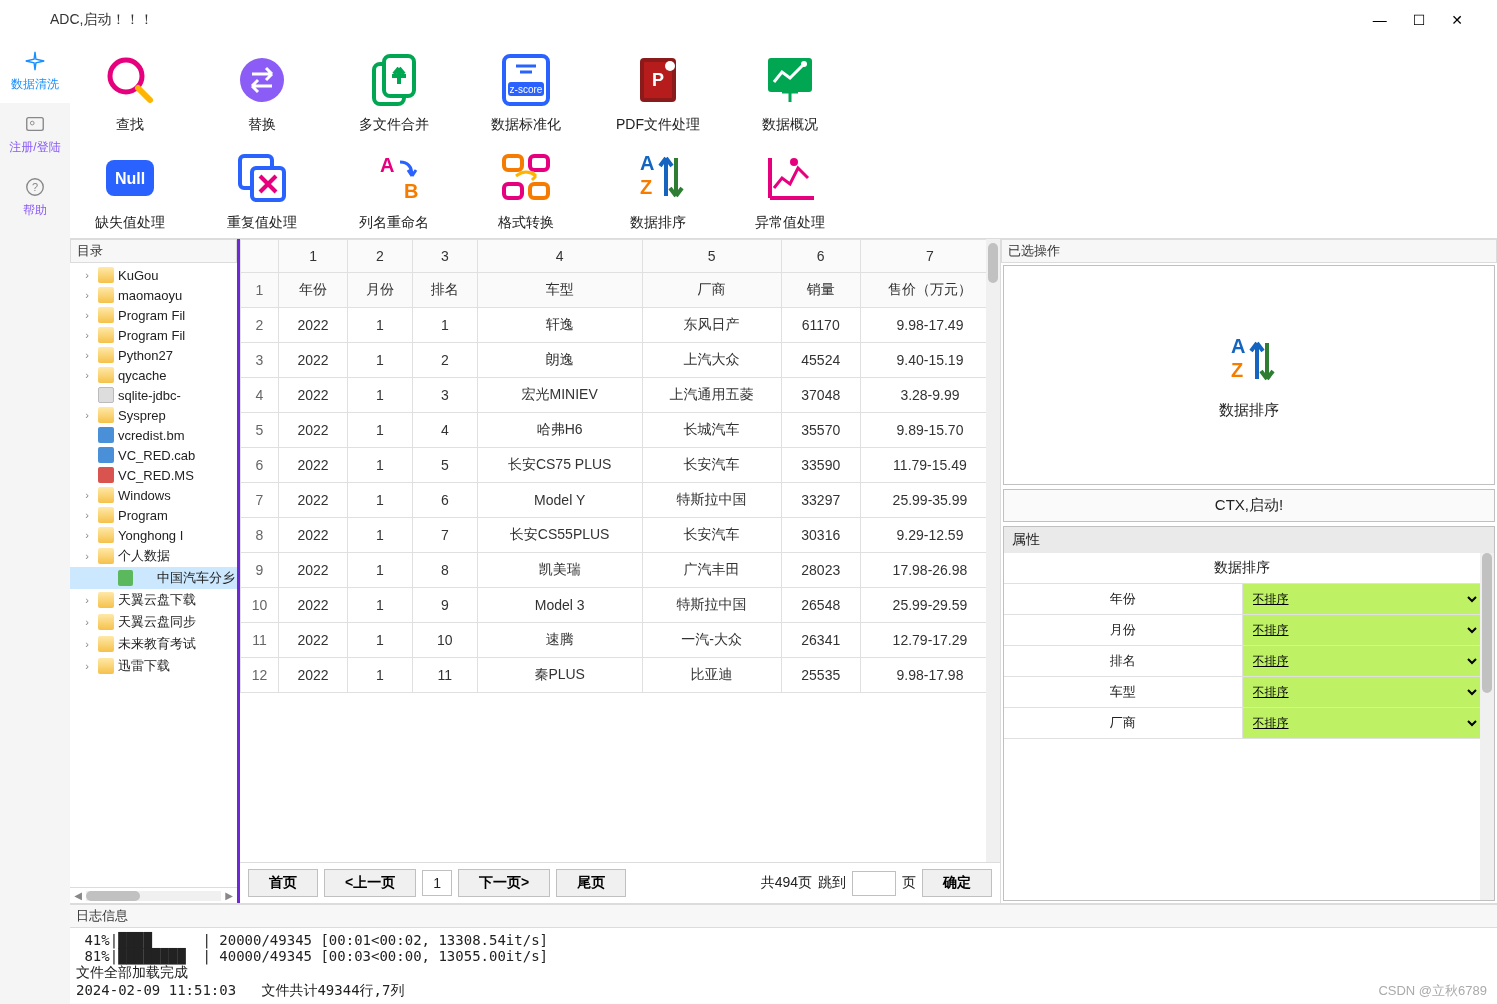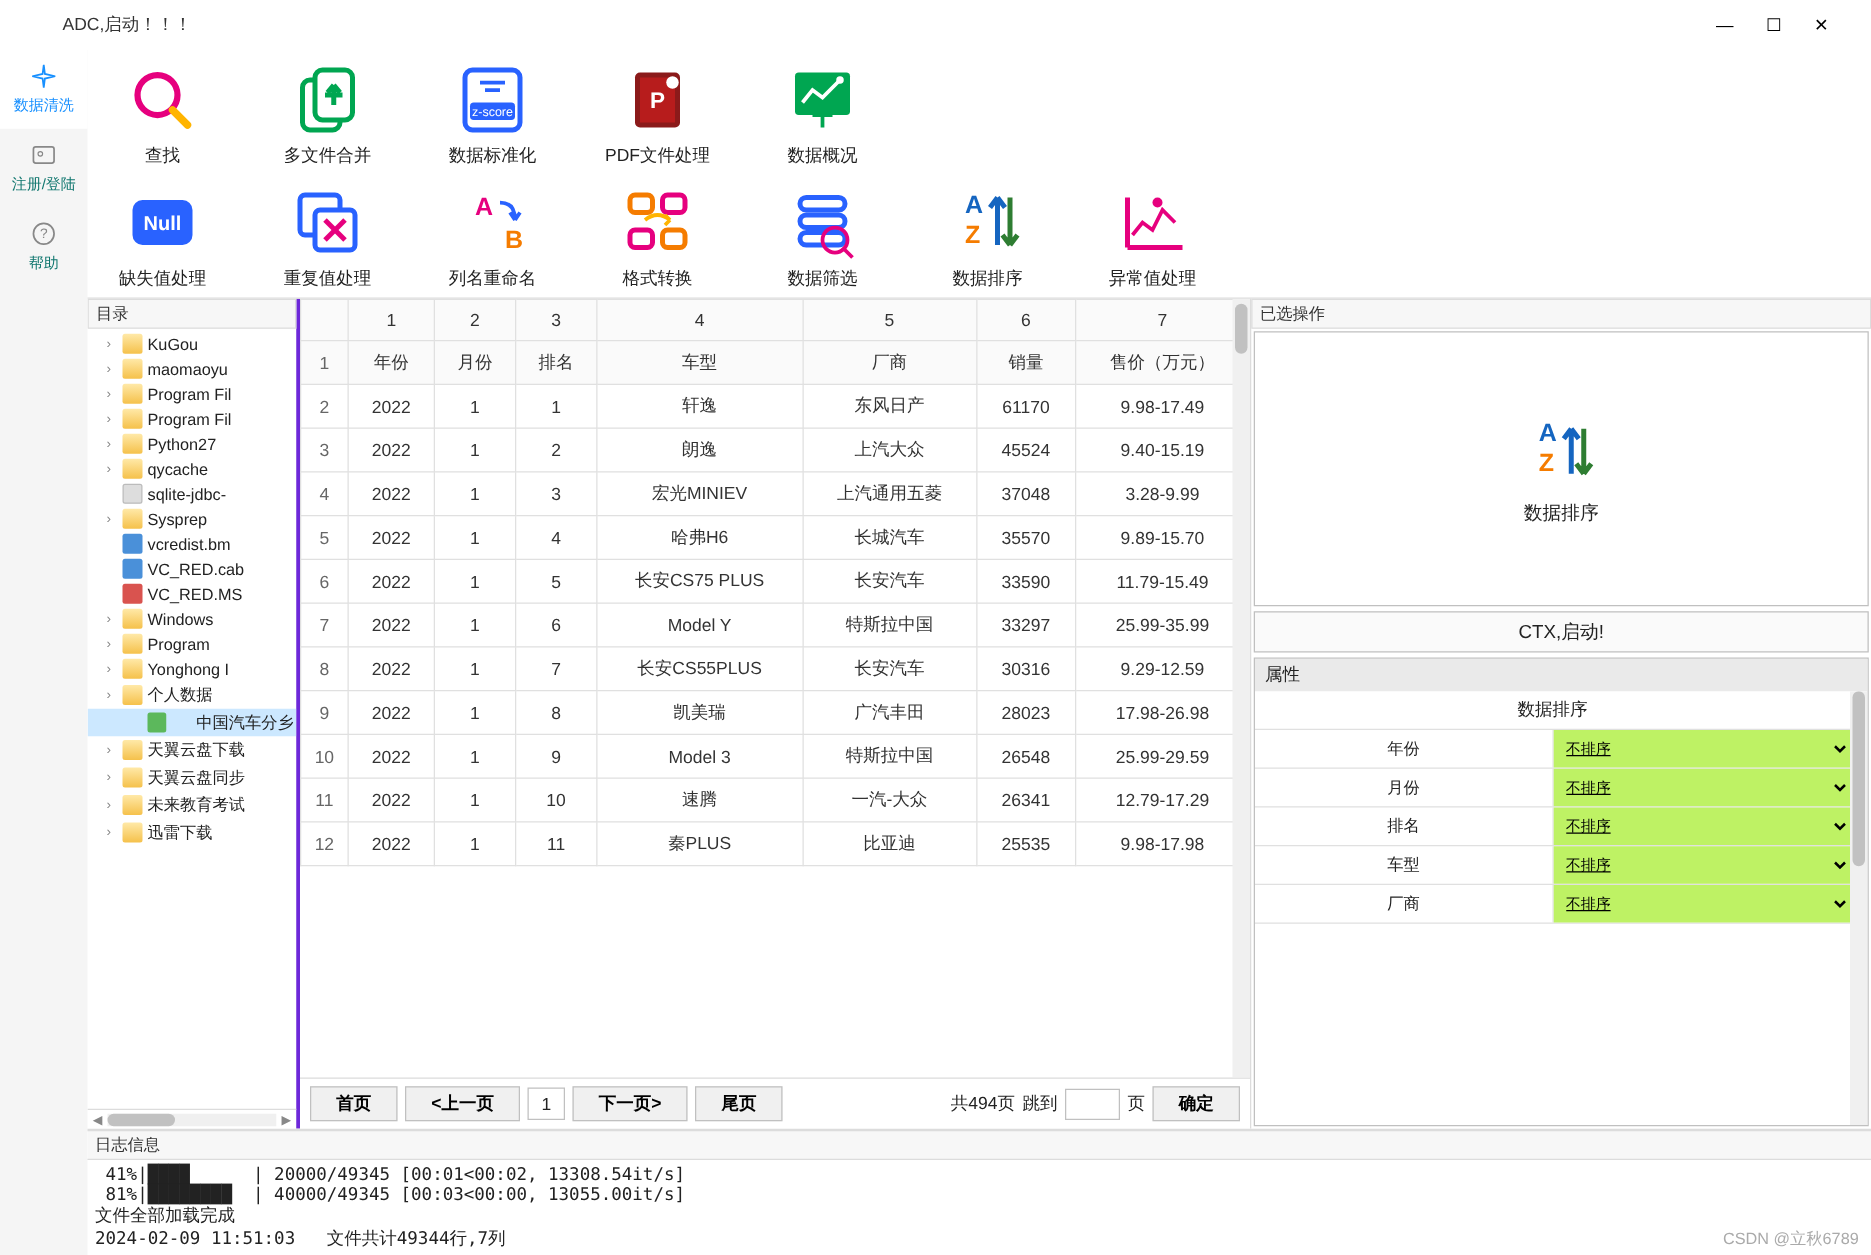--- a/index.html
+++ b/index.html
@@ -7,21 +7,21 @@
 
 
 .titlebar { height: 40px; display: flex; align-items: center; padding: 0 8px 0 50px; }
 .titlebar .title { flex: 1; font-size: 14px; color: #333; }
 .winbtns { display: flex; gap: 26px; padding: 0 26px; }
 .winbtn { cursor: pointer; font-size: 14px; color: #000; }
 
 
 .main { display: flex; height: calc(100% - 40px); }
 .leftbar { width: 70px; background: #f5f5f5; }
-.leftbar .item { display: flex; flex-direction: column; align-items: center; padding: 10px 0; font-size: 12px; color: #0f766e; cursor: pointer; }
+.leftbar .item { display: flex; flex-direction: column; align-items: center; padding: 10px 0; font-size: 12px; color: #8b5cf6; cursor: pointer; }
 .leftbar .item.active { color: #1890ff; background: #fff; }
 .leftbar .item svg, .leftbar .item .iconph { width: 22px; height: 22px; margin-bottom: 4px; }
 
 .content { flex: 1; display: flex; flex-direction: column; }
 
 
 .ribbon { padding: 10px 20px 6px 20px; display: flex; gap: 40px; flex-wrap: wrap; }
 .ribbon .col { display: flex; flex-direction: column; }
 .ribbon .row { display: flex; gap: 52px; }
 .ritem { display: flex; flex-direction: column; align-items: center; width: 80px; cursor: pointer; }
@@ -137,20 +137,30 @@
                 <svg viewBox="0 0 60 60" width="60" height="60">
                   <circle cx="26" cy="26" r="16" fill="none" stroke="#e6007e" stroke-width="5"></circle>
                   <line x1="38" y1="38" x2="50" y2="50" stroke="#ffb400" stroke-width="6" stroke-linecap="round"></line>
                 </svg>
               </div>
               <div class="rlabel">查找</div>
             </div>
             <div class="ritem">
               <div class="ricon">
                 <svg viewBox="0 0 60 60" width="60" height="60">
+                  <circle cx="30" cy="30" r="22" fill="#8b5cf6"></circle>
+                  <path d="M20 24 L40 24 M40 24 L34 18 M40 24 L34 30" stroke="#fff" stroke-width="3" fill="none"></path>
+                  <path d="M40 36 L20 36 M20 36 L26 30 M20 36 L26 42" stroke="#fff" stroke-width="3" fill="none"></path>
+                </svg>
+              </div>
+              <div class="rlabel">替换</div>
+            </div>
+            <div class="ritem">
+              <div class="ricon">
+                <svg viewBox="0 0 60 60" width="60" height="60">
                   <rect x="10" y="14" width="30" height="40" rx="6" fill="none" stroke="#00a651" stroke-width="4"></rect>
                   <rect x="20" y="6" width="30" height="40" rx="6" fill="#fff" stroke="#00a651" stroke-width="4"></rect>
                   <path d="M35 18 L35 34 M28 26 L42 26 M35 18 L30 24 M35 18 L40 24" stroke="#00a651" stroke-width="4" fill="none"></path>
                 </svg>
               </div>
               <div class="rlabel">多文件合并</div>
             </div>
             <div class="ritem">
               <div class="ricon">
                 <svg viewBox="0 0 60 60" width="60" height="60">
@@ -222,32 +232,20 @@
               <div class="ricon">
                 <svg viewBox="0 0 60 60" width="60" height="60">
                   <rect x="8" y="8" width="18" height="14" rx="4" fill="none" stroke="#f57c00" stroke-width="4"></rect>
                   <rect x="34" y="8" width="18" height="14" rx="4" fill="none" stroke="#e6007e" stroke-width="4"></rect>
                   <rect x="8" y="36" width="18" height="14" rx="4" fill="none" stroke="#e6007e" stroke-width="4"></rect>
                   <rect x="34" y="36" width="18" height="14" rx="4" fill="none" stroke="#f57c00" stroke-width="4"></rect>
                   <path d="M20 28 Q30 20 40 28 M40 28 L36 24 M40 28 L36 32" stroke="#ffb400" stroke-width="3" fill="none"></path>
                 </svg>
               </div>
               <div class="rlabel">格式转换</div>
-            </div>
-            <div class="ritem">
-              <div class="ricon">
-                <svg viewBox="0 0 60 60" width="60" height="60">
-                  <rect x="12" y="10" width="36" height="10" rx="5" fill="none" stroke="#2962ff" stroke-width="4"></rect>
-                  <rect x="12" y="24" width="36" height="10" rx="5" fill="none" stroke="#2962ff" stroke-width="4"></rect>
-                  <rect x="12" y="38" width="36" height="10" rx="5" fill="none" stroke="#2962ff" stroke-width="4"></rect>
-                  <circle cx="40" cy="44" r="10" fill="none" stroke="#e6007e" stroke-width="3"></circle>
-                  <line x1="46" y1="50" x2="54" y2="58" stroke="#e6007e" stroke-width="3"></line>
-                </svg>
-              </div>
-              <div class="rlabel">数据筛选</div>
             </div>
             <div class="ritem">
               <div class="ricon">
                 <svg viewBox="0 0 60 60" width="60" height="60">
                   <text x="12" y="22" font-size="20" fill="#1565c0" font-weight="bold" font-family="Arial">A</text>
                   <text x="12" y="46" font-size="20" fill="#f57c00" font-weight="bold" font-family="Arial">Z</text>
                   <path d="M38 10 L38 48 M38 10 L32 18 M38 10 L44 18" stroke="#1565c0" stroke-width="4" fill="none"></path>
                   <path d="M48 10 L48 48 M48 48 L42 40 M48 48 L54 40" stroke="#2e7d32" stroke-width="4" fill="none"></path>
                 </svg>
               </div>

